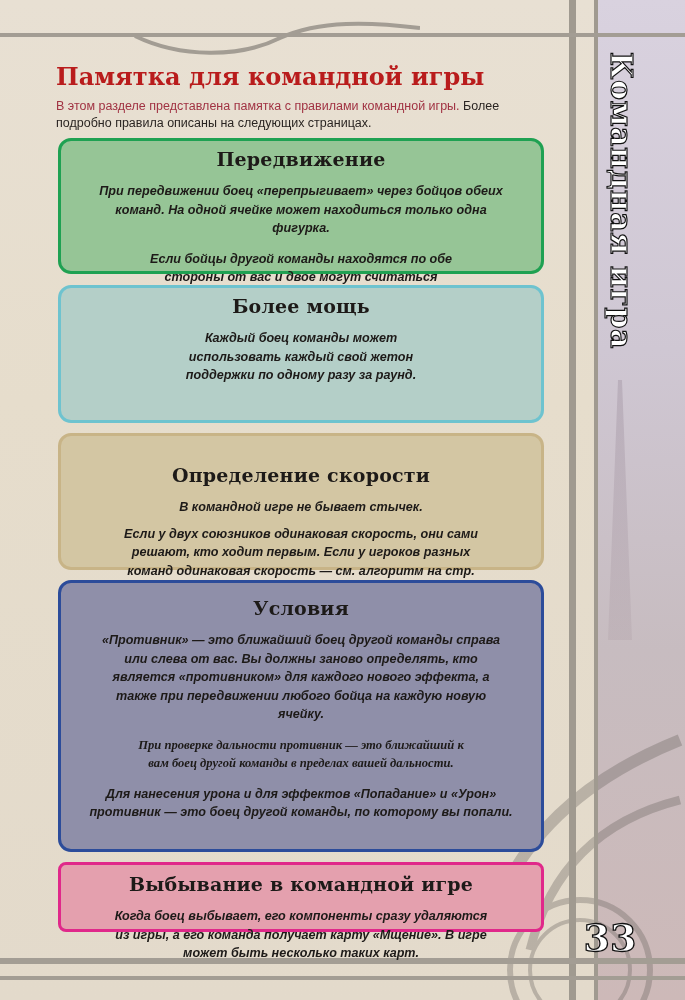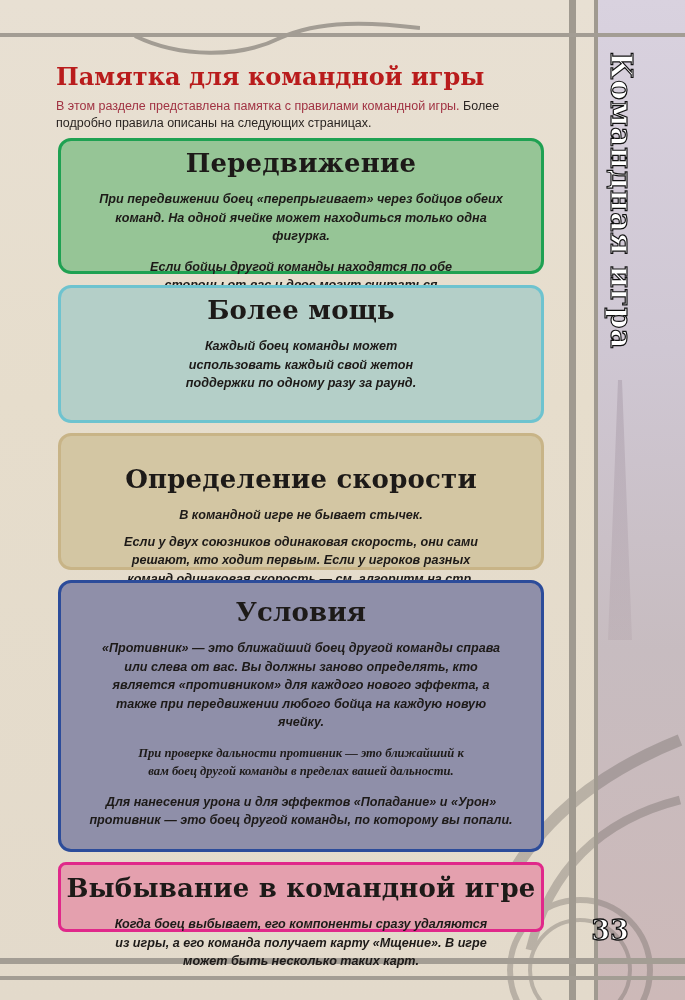--- a/index.html
+++ b/index.html
@@ -26,41 +26,41 @@
     position:absolute; left:601px; top:50px; width:40px; height:300px;
     display:flex; align-items:center; justify-content:center;
   }
   .side-title span {
     display:block; transform: rotate(90deg); white-space:nowrap;
     font-family: "DejaVu Serif", serif; font-weight:bold; font-size:30px;
     color:#fff; -webkit-text-stroke: 1.2px #111; letter-spacing:0.5px;
   }
   .page-number {
     position:absolute; left:582px; top:915px; width:56px; text-align:center;
-    font-family: "DejaVu Serif", serif; font-weight:bold; font-size:27px;
+    font-family: "DejaVu Serif", serif; font-weight:bold; font-size:38px;
     color:#fff; -webkit-text-stroke: 1.3px #111;
   }
 
   .page-title {
     position:absolute; left:56px; top:62px; margin:0;
     font-family: "DejaVu Serif", serif; font-weight:bold; font-size:24px; color:#b91c1c;
   }
   .intro {
     position:absolute; left:56px; top:98px; width:500px;
     font-size:12.5px; line-height:17px; color:#2a2522;
   }
   .intro .accent { color:#a13343; }
 
   .card {
     position:absolute; left:58px; width:486px; border-radius:13px;
     border:3px solid; box-sizing:border-box; text-align:center; color:#1d1a18;
   }
   .card h2 {
     margin:0; font-family: "DejaVu Serif", serif; font-weight:bold;
-    font-size:26px; letter-spacing:0.2px;
+    font-size:19px; letter-spacing:0.2px;
   }
   .card p {
     margin:12px; font-style:italic; font-weight:bold; font-size:12.6px; line-height:18.5px;
     font-family: "Liberation Sans", sans-serif;
   }
   .card p + p { margin-top:8px; }
   .card-movement { top:138px; height:136px; border-color:#1fa152; background:#96c596; padding-top:7px; }
   .card-power { top:285px; height:138px; border-color:#6ec3cf; background:#b4cfc8; padding-top:7px; }
   .card-speed { top:433px; height:137px; border-color:#c8b487; background:#d3c6a3; padding-top:28px; }
   .card-speed p.first { margin-bottom:8px; }

